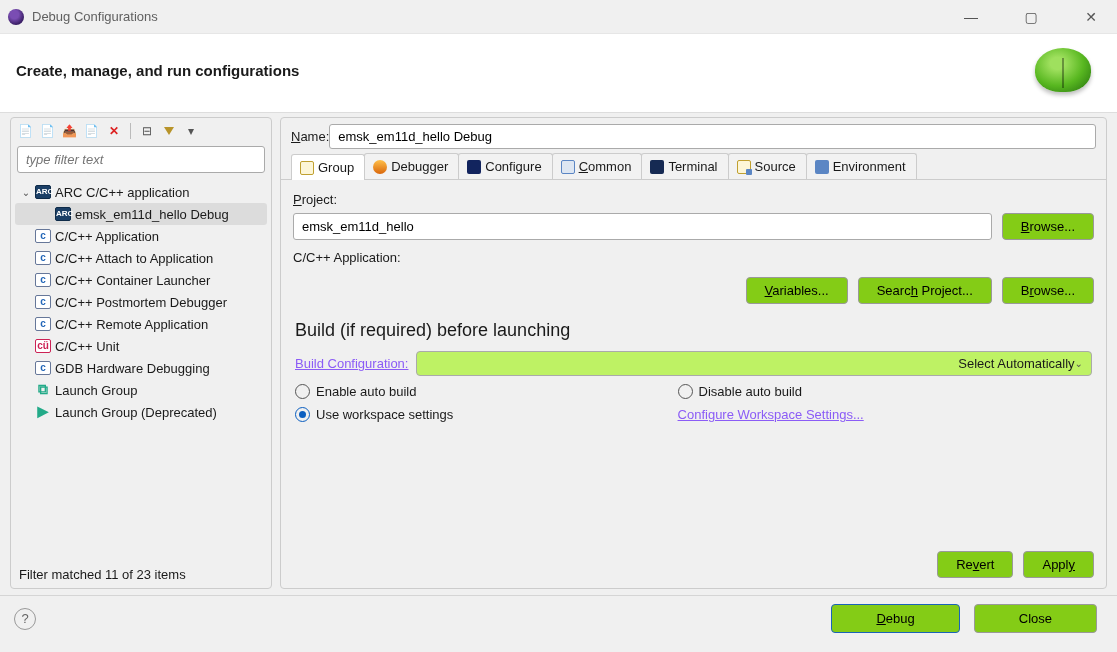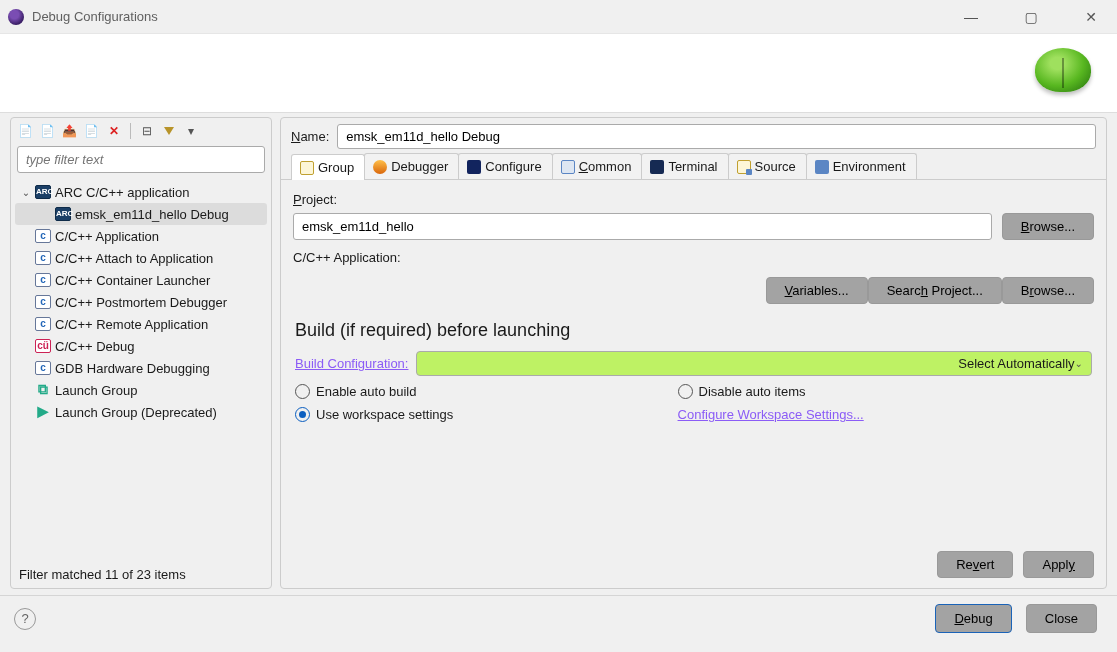--- a/index.html
+++ b/index.html
@@ -130,21 +130,21 @@
     border:none; color:#2a8; background:transparent; font-size:14px;
   }
   .tree-label { font-size:13px; }
 
   .filter-status {
     padding:6px 8px;
     font-size:13px;
   }
 
   
-  .rp-row { display:flex; align-items:center; padding: 6px 10px 4px 10px; gap:8px; }
+  .rp-row { display:flex; align-items:center; padding: 6px 10px 4px 10px; gap:0; }
   .rp-row label { font-size:13px; }
   .text-in {
     flex:1;
     border:1px solid #aaa;
     padding:4px 8px;
     font-size:13px;
     background:#fff;
     border-radius:3px;
   }
 
@@ -185,28 +185,28 @@
 
   .tab-body {
     flex:1;
     padding: 8px 12px 10px 12px;
     display:flex; flex-direction:column;
     gap:6px;
   }
   .sec-label { font-size:13px; padding-top:4px; }
   .btn {
     border:1px solid #999;
-    background:#a3a3a3;
+    background:#84cc16;
     padding:5px 18px;
     font-size:13px;
     border-radius:4px;
     cursor:default;
   }
   .btn.primary { border:1px solid #1a63b8; }
-  .row-right { display:flex; justify-content:flex-end; padding-top:6px;align-items:flex-end; }
+  .row-right { display:flex; gap:10px; justify-content:flex-end; padding-top:6px;align-items:flex-end; }
 
   .group {
     margin-top:10px;
     padding: 0 2px;
   }
   .group-title { font-size:18px; margin-bottom:10px; }
   .cfg-row { display:flex; align-items:center; gap:8px; }
   .link { color:#8b5cf6; text-decoration:underline; }
   .select {
     flex:1;
@@ -242,36 +242,37 @@
   
   .footer {
     padding: 8px 20px 12px 14px;
     display:flex; align-items:center;
     border-top:1px solid #d5d5d5;
   }
   .help-icon {
     width:22px;height:22px;border:1px solid #999;border-radius:50%;
     text-align:center; line-height:20px;color:#666;font-size:13px;
   }
-  .footer .btn { padding:6px 18px; }
+  .footer .btn { padding:6px 44px; }
 </style>
 </head>
 <body>
 
 <div class="titlebar">
   <span class="app-icon"></span>
   <span class="title">Debug Configurations</span>
   <div class="win-btns">
     <span class="win-btn">—</span>
     <span class="win-btn">▢</span>
     <span class="win-btn">✕</span>
   </div>
 </div>
 
 <div class="banner">
+  <h1>Create, manage, and run configurations</h1>
   <div class="bug"></div>
 </div>
 
 <div class="content">
 
   <div class="left-pane">
     <div class="toolbar">
       <span class="tb-icon">📄</span>
       <span class="tb-icon">📄</span>
       <span class="tb-icon">📤</span>
@@ -308,21 +309,21 @@
       <div class="tree-row" style="padding-left:20px;">
         <span class="tree-icon">c</span>
         <span class="tree-label">C/C++ Postmortem Debugger</span>
       </div>
       <div class="tree-row" style="padding-left:20px;">
         <span class="tree-icon">c</span>
         <span class="tree-label">C/C++ Remote Application</span>
       </div>
       <div class="tree-row" style="padding-left:20px;">
         <span class="tree-icon cu">cü</span>
-        <span class="tree-label">C/C++ Debug</span>
+        <span class="tree-label">C/C++ Unit</span>
       </div>
       <div class="tree-row" style="padding-left:20px;">
         <span class="tree-icon">c</span>
         <span class="tree-label">GDB Hardware Debugging</span>
       </div>
       <div class="tree-row" style="padding-left:20px;">
         <span class="tree-icon grp">⧉</span>
         <span class="tree-label">Launch Group</span>
       </div>
       <div class="tree-row" style="padding-left:20px;">
@@ -393,21 +394,21 @@
             <span class="caret">⌄</span>
           </div>
         </div>
         <div class="radio-grid">
           <label class="radio-row">
             <span class="radio"></span>
             <span>Enable auto build</span>
           </label>
           <label class="radio-row">
             <span class="radio"></span>
-            <span>Disable auto items</span>
+            <span>Disable auto build</span>
           </label>
           <label class="radio-row">
             <span class="radio checked">
                 <span class="dot"></span>
               </span>
             <span>Use workspace settings</span>
           </label>
           <div class="radio-row" style="width:52%;">
             <a class="link" href="#">Configure Workspace Settings...</a>
           </div>

